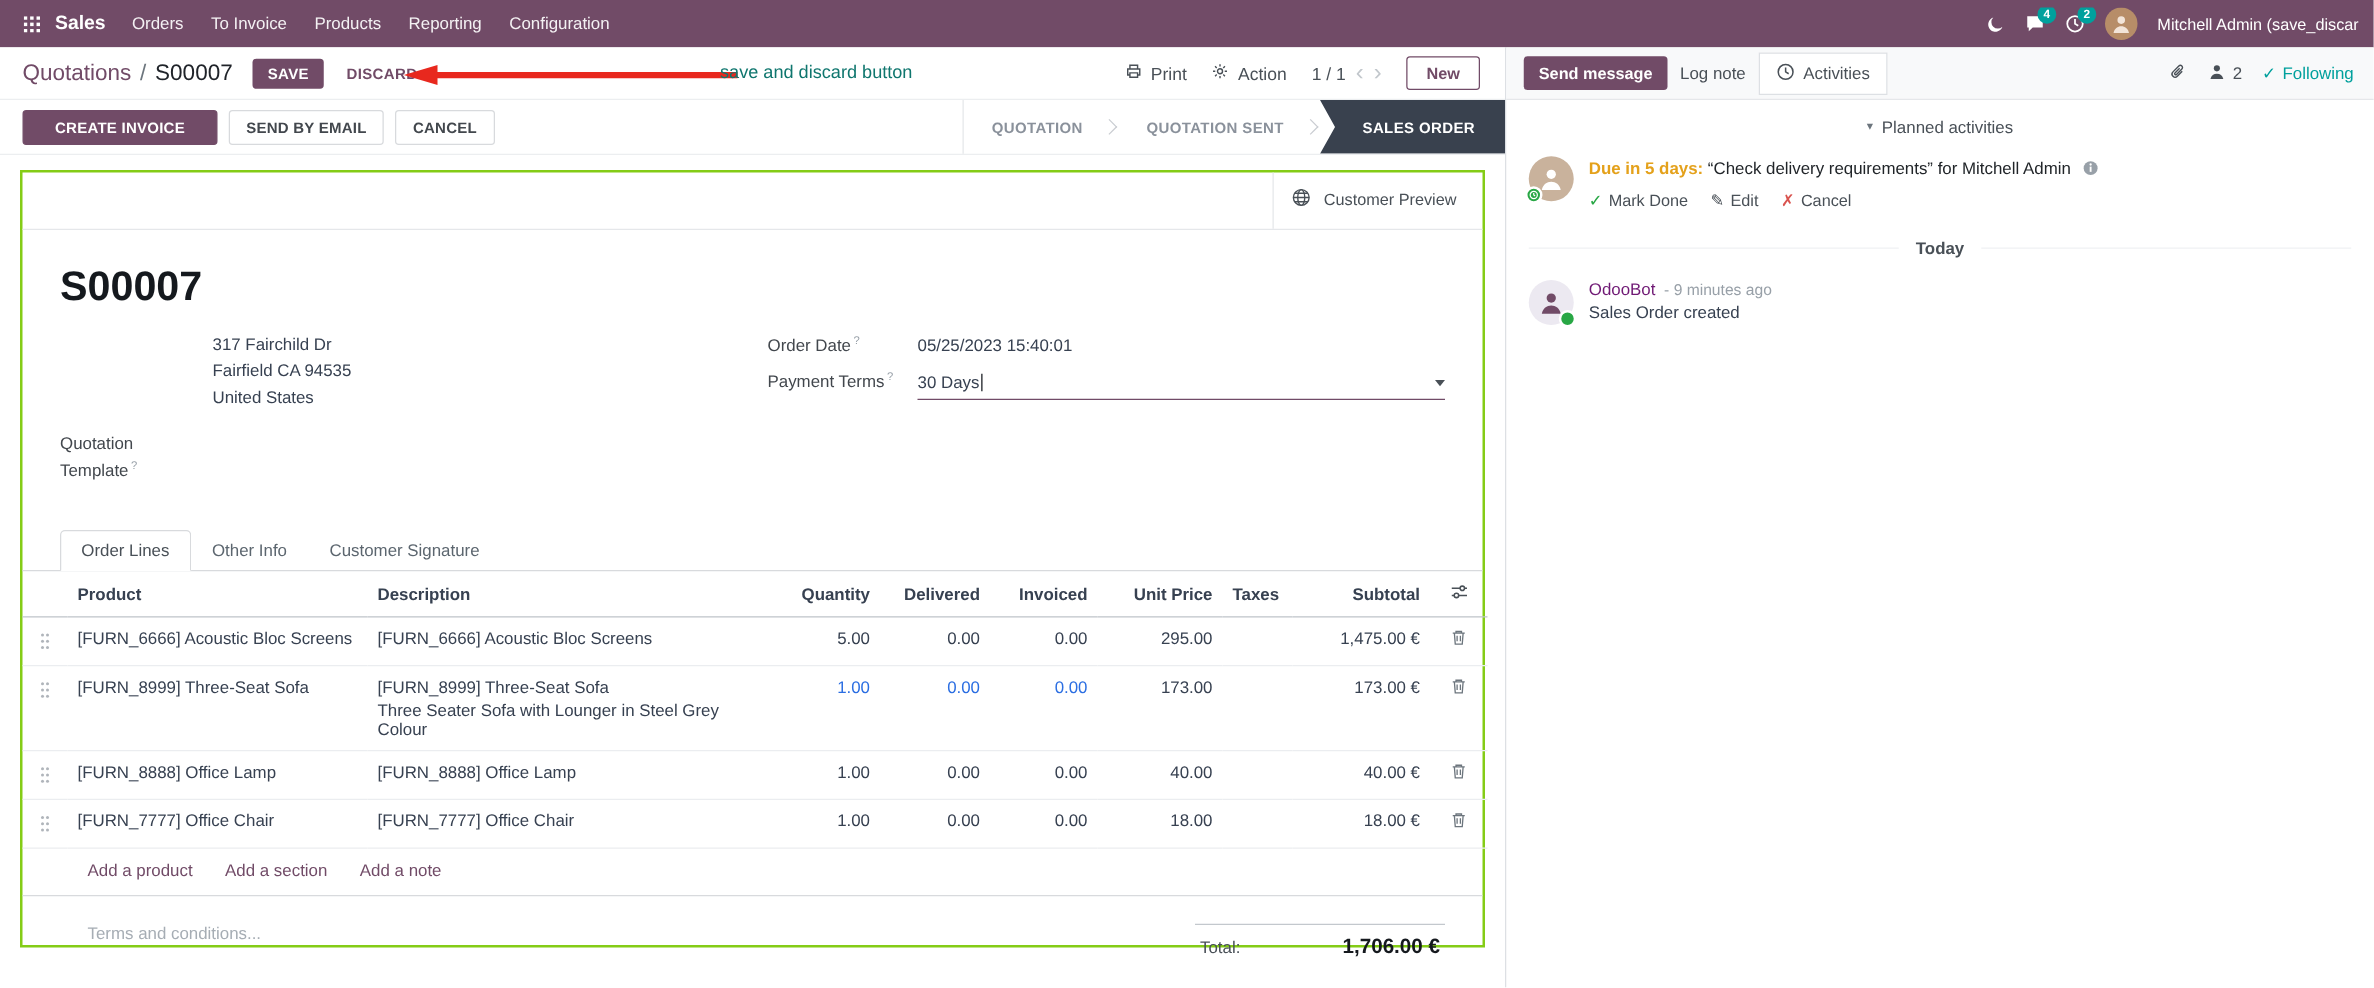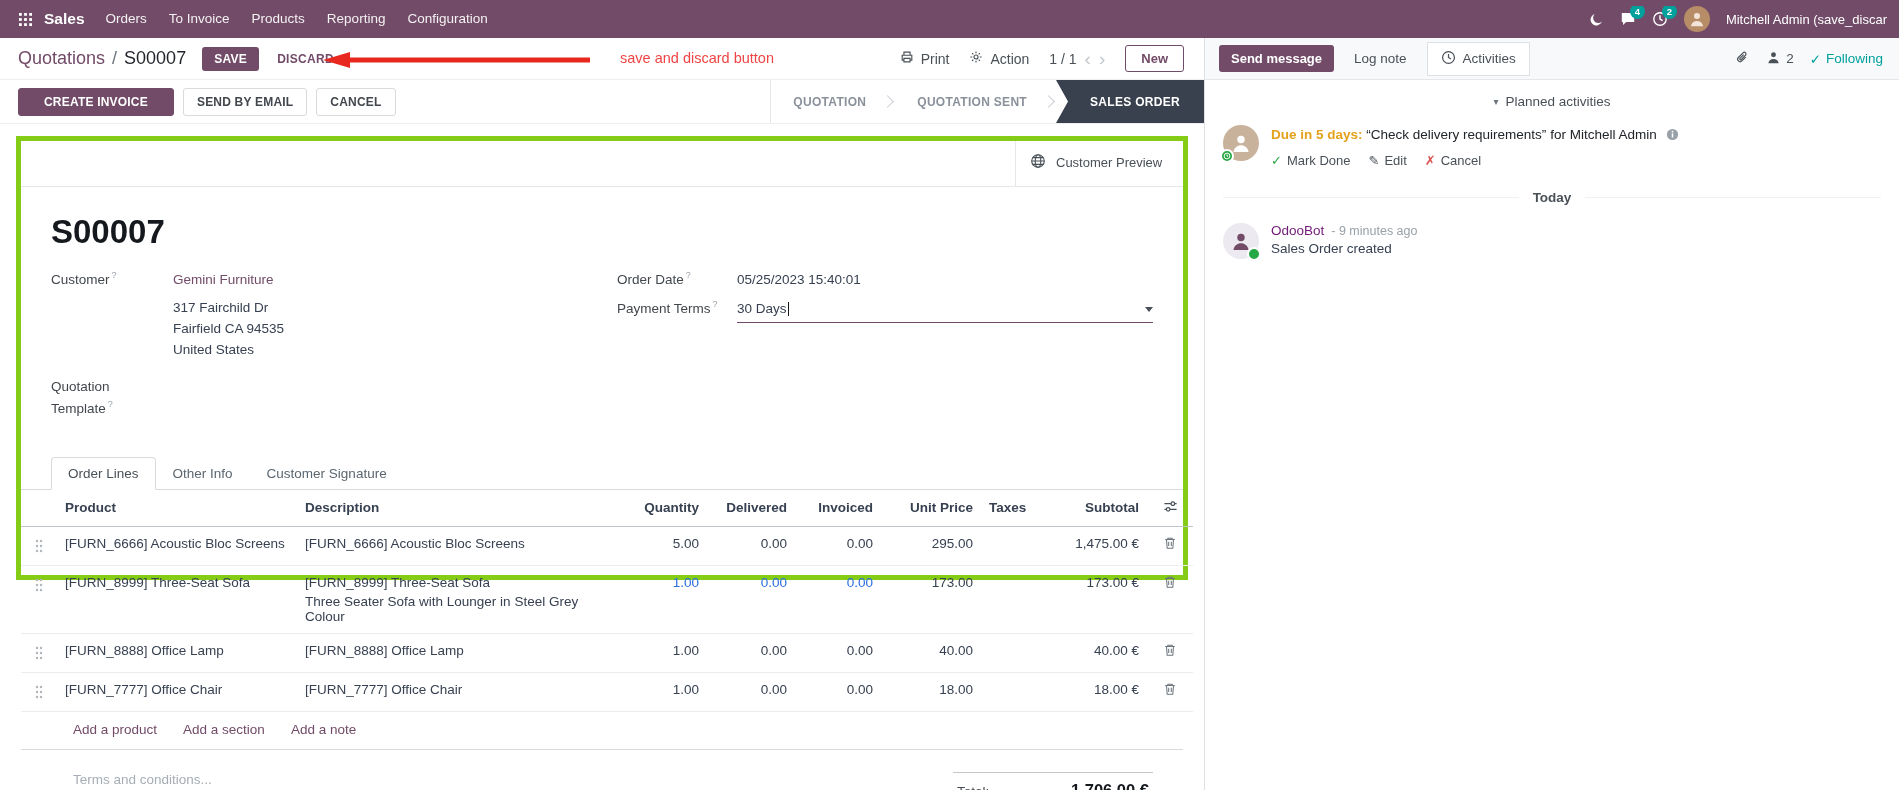--- a/index.html
+++ b/index.html
@@ -25,41 +25,41 @@
   .right-panel { flex:1; display:flex; flex-direction:column; border-left:1px solid #dde0e4; background:#fff; min-width:0; }
 
   
   .control-row { height:42px; flex:none; display:flex; align-items:center; padding:0 20px 0 18px; border-bottom:1px solid #eceef0; position:relative; background:#fff; }
   .bc { font-size:18px; display:flex; align-items:flex-end; white-space:nowrap; }
   .bc-parent { color:#714B67; cursor:pointer; }
   .bc-sep { color:#6c757d; margin:0 7px; }
   .bc-current { color:#1f2329; }
   .btn-save { margin-left:16px; background:#714B67; color:#fff; border:none; font-size:12px; font-weight:700; letter-spacing:.3px; padding:5px 12px; border-radius:3px; cursor:pointer; }
   .btn-discard { margin-left:10px; background:none; border:none; color:#714B67; font-size:12px; font-weight:700; letter-spacing:.3px; padding:5px 8px; cursor:pointer; }
-  .annotation-text { position:absolute; left:620px; top:12px; color:#ef4444; font-size:14.5px; white-space:nowrap; }
+  .annotation-text { position:absolute; left:576px; top:12px; color:#0f766e; font-size:14.5px; white-space:nowrap; }
   .annotation-arrow { position:absolute; left:322px; top:13px; overflow:visible; }
   .ctrl-right { margin-left:auto; display:flex; align-items:center; gap:20px; }
   .ctrl-btn { display:flex; align-items:center; gap:7px; color:#495057; font-size:14px; background:none; border:none; cursor:pointer; }
   .pager { display:flex; align-items:center; gap:8px; color:#495057; font-size:14px; }
   .pager-arrow { color:#c2c7cc; font-size:19px; line-height:1; cursor:default; }
   .btn-new { background:#fff; border:1px solid #714B67; color:#714B67; font-size:13px; font-weight:600; padding:5px 15px; border-radius:3px; cursor:pointer; }
 
   
   .status-row { height:44px; flex:none; display:flex; align-items:stretch; border-bottom:1px solid #eceef0; }
   .status-left { display:flex; align-items:center; gap:9px; padding-left:18px; }
   .btn-primary { background:#714B67; color:#fff; border:1px solid #714B67; font-size:12px; font-weight:700; letter-spacing:.2px; padding:6px 25px; border-radius:3px; cursor:pointer; }
   .btn-secondary { background:#fff; color:#42474d; border:1px solid #d8dadd; font-size:12px; font-weight:700; letter-spacing:.2px; padding:6px 13px; border-radius:3px; cursor:pointer; }
   .pipeline { margin-left:auto; display:flex; align-items:stretch; border-left:1px solid #e5e7ea; }
   .step { display:flex; align-items:center; padding:0 22px; font-size:12px; font-weight:600; letter-spacing:.3px; color:#8a919b; cursor:pointer; white-space:nowrap; }
   .step.active { background:#39414e; color:#fff; clip-path:polygon(0 0,100% 0,100% 100%,0 100%,12px 50%); padding:0 24px 0 34px; }
   .chev { align-self:center; width:9px; height:9px; border-top:1px solid #c9ccd1; border-right:1px solid #c9ccd1; transform:rotate(45deg); margin:0 3px 0 -5px; flex:none; }
 
   
   .sheet-wrap { flex:1; padding:12px 16px 0; overflow:hidden; }
-  .sheet { border:5px solid #84cc16; background:#fff; height:444px; display:flex; flex-direction:column; }
+  .sheet { border:2px solid #84cc16; background:#fff; height:622px; display:flex; flex-direction:column; }
   .sheet-strip { height:46px; flex:none; display:flex; justify-content:flex-end; border-bottom:1px solid #e5e7ea; }
   .preview-box { border-left:1px solid #e5e7ea; width:168px; display:flex; align-items:center; gap:10px; padding:0 14px; color:#495057; font-size:13px; line-height:1.25; cursor:pointer; }
   .sheet-title { padding:26px 30px 0; }
   .sheet-title h1 { font-size:33px; font-weight:600; color:#15191e; }
   .fields { display:flex; margin-top:18px; padding:0 30px; }
   .fields-left { width:566px; flex:none; }
   .fields-right { flex:1; }
   .frow { display:flex; align-items:baseline; line-height:1.55; margin-bottom:8px; }
   .flabel { width:122px; flex:none; color:#42474d; }
   .flabel-r { width:120px; flex:none; color:#42474d; }
@@ -90,21 +90,21 @@
   .addlinks { display:flex; gap:26px; padding:10px 0 12px 52px; border-bottom:1px solid #d8dadd; color:#714B67; }
   .addlinks span { cursor:pointer; }
 
   .sheet-bottom { display:flex; justify-content:space-between; padding:22px 30px 0 52px; }
   .terms { color:#a6adb4; cursor:text; }
   .total-box { width:200px; border-top:1px solid #c3c8cd; display:flex; justify-content:space-between; align-items:baseline; padding:8px 4px 0; }
   .total-label { color:#495057; }
   .total-value { font-size:16.5px; font-weight:700; color:#15191e; }
 
   
-  .chatter-header { height:42px; flex:none; display:flex; align-items:center; gap:12px; padding:16px 14px; background:#f8f9fa; border-bottom:1px solid #e5e7ea; }
+  .chatter-header { height:42px; flex:none; display:flex; align-items:center; gap:2px; padding:16px 14px; background:#f8f9fa; border-bottom:1px solid #e5e7ea; }
   .btn-sendmsg { background:#714B67; color:#fff; border:none; font-size:13px; font-weight:600; padding:6px 12px; border-radius:3px; cursor:pointer; white-space:nowrap; }
   .btn-lognote { background:none; border:none; color:#495057; font-size:13.5px; padding:6px 8px; cursor:pointer; white-space:nowrap; }
   .tab-activities { display:flex; align-items:center; gap:7px; background:#fff; border:1px solid #dde0e4; padding:7px 13px; color:#495057; font-size:13.5px; cursor:pointer; white-space:nowrap; }
   .chatter-icons { margin-left:auto; display:flex; align-items:center; gap:16px; padding-right:2px; }
   .followers { display:flex; align-items:center; gap:5px; color:#495057; cursor:pointer; }
   .following { display:flex; align-items:center; gap:5px; color:#00a09d; font-size:13.5px; cursor:pointer; white-space:nowrap; }
   .chatter-body { flex:1; padding:14px 18px; overflow:hidden; }
   .pa-header { display:flex; justify-content:center; align-items:center; gap:7px; color:#495057; cursor:pointer; }
   .pa-caret { font-size:10px; color:#6c757d; }
   .activity { display:flex; gap:12px; margin-top:16px; }
@@ -266,24 +266,20 @@
               <span>Customer Preview</span>
             </div>
           </div>
 
           <div class="sheet-title">
             <h1>S00007</h1>
           </div>
 
           <div class="fields">
             <div class="fields-left">
-              <div class="frow">
-                <span class="flabel"><span>Customer</span><sup>?</sup></span>
-                <span class="link">Gemini Furniture</span>
-              </div>
               <div class="addr-line">317 Fairchild Dr</div>
               <div class="addr-line">Fairfield CA 94535</div>
               <div class="addr-line">United States</div>
               <div class="frow qt-label">
                 <span class="flabel"><span>Quotation Template</span><sup>?</sup></span>
                 <span></span>
               </div>
             </div>
             <div class="fields-right">
               <div class="frow">

